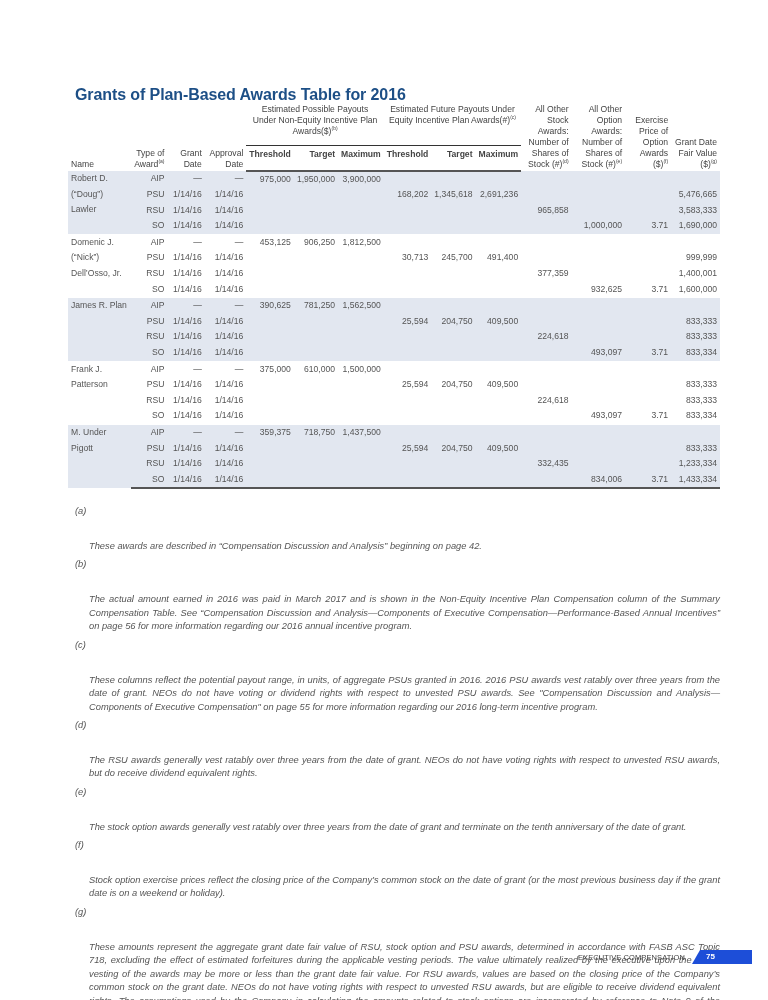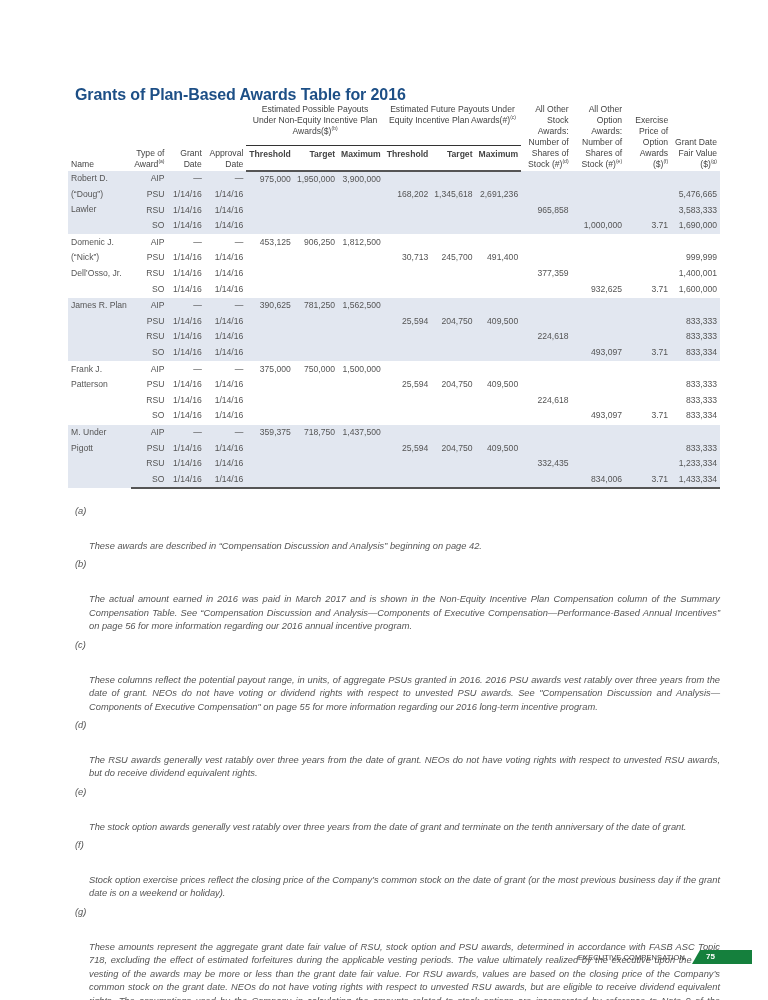--- a/index.html
+++ b/index.html
@@ -16,21 +16,21 @@
   tbody.shade td { background: #e2e7f0; }
   tbody.group-block tr:first-child td { border-top: 1px solid #fff; }
   tbody.last tr:last-child td { border-bottom: 2px solid #555; }
   sup { font-size: 5px; vertical-align: super; line-height: 0; }
   .notes { position: absolute; left: 75px; top: 505px; width: 645px; font-size: 9.3px; font-style: italic; color: #555; line-height: 13.5px; }
   .note { display: flex; margin-bottom: 4.8px; }
   .note .lbl { width: 14px; flex: none; }
   .note .txt { flex: 1; text-align: justify; margin-top: 35px; }
   .footer { position: absolute; right: 16px; top: 950px; height: 14px; display: flex; align-items: center; }
   .footer .section { font-size: 7.5px; color: #444; margin-right: 7px; letter-spacing: 0.1px; }
-  .footer .pagebox { width: 60px; height: 14px; background: #15803d; clip-path: polygon(8px 0, 100% 0, 100% 100%, 0 100%); color: #fff; font-size: 8px; font-weight: bold; line-height: 14px; padding-left: 14px; box-sizing: border-box; }
+  .footer .pagebox { width: 60px; height: 14px; background: #1d4ed8; clip-path: polygon(8px 0, 100% 0, 100% 100%, 0 100%); color: #fff; font-size: 8px; font-weight: bold; line-height: 14px; padding-left: 14px; box-sizing: border-box; }
 </style>
 </head>
 <body>
 
 <div class="title">Grants of Plan-Based Awards Table for 2016</div>
 
 <table class="awards">
   <thead>
     <tr>
       <th class="left" rowspan="2"><span>Name</span></th>
@@ -243,21 +243,21 @@
         <td>833,334</td>
       </tr>
     </tbody>
     <tbody class="group-block">
       <tr>
         <td class="name" rowspan="4">Frank J. Patterson</td>
         <td class="type">AIP</td>
         <td>—</td>
         <td>—</td>
         <td>375,000</td>
-        <td>750,000</td>
+        <td>610,000</td>
         <td>1,500,000</td>
         <td></td>
         <td></td>
         <td></td>
         <td></td>
         <td></td>
         <td></td>
         <td></td>
       </tr>
       <tr>

